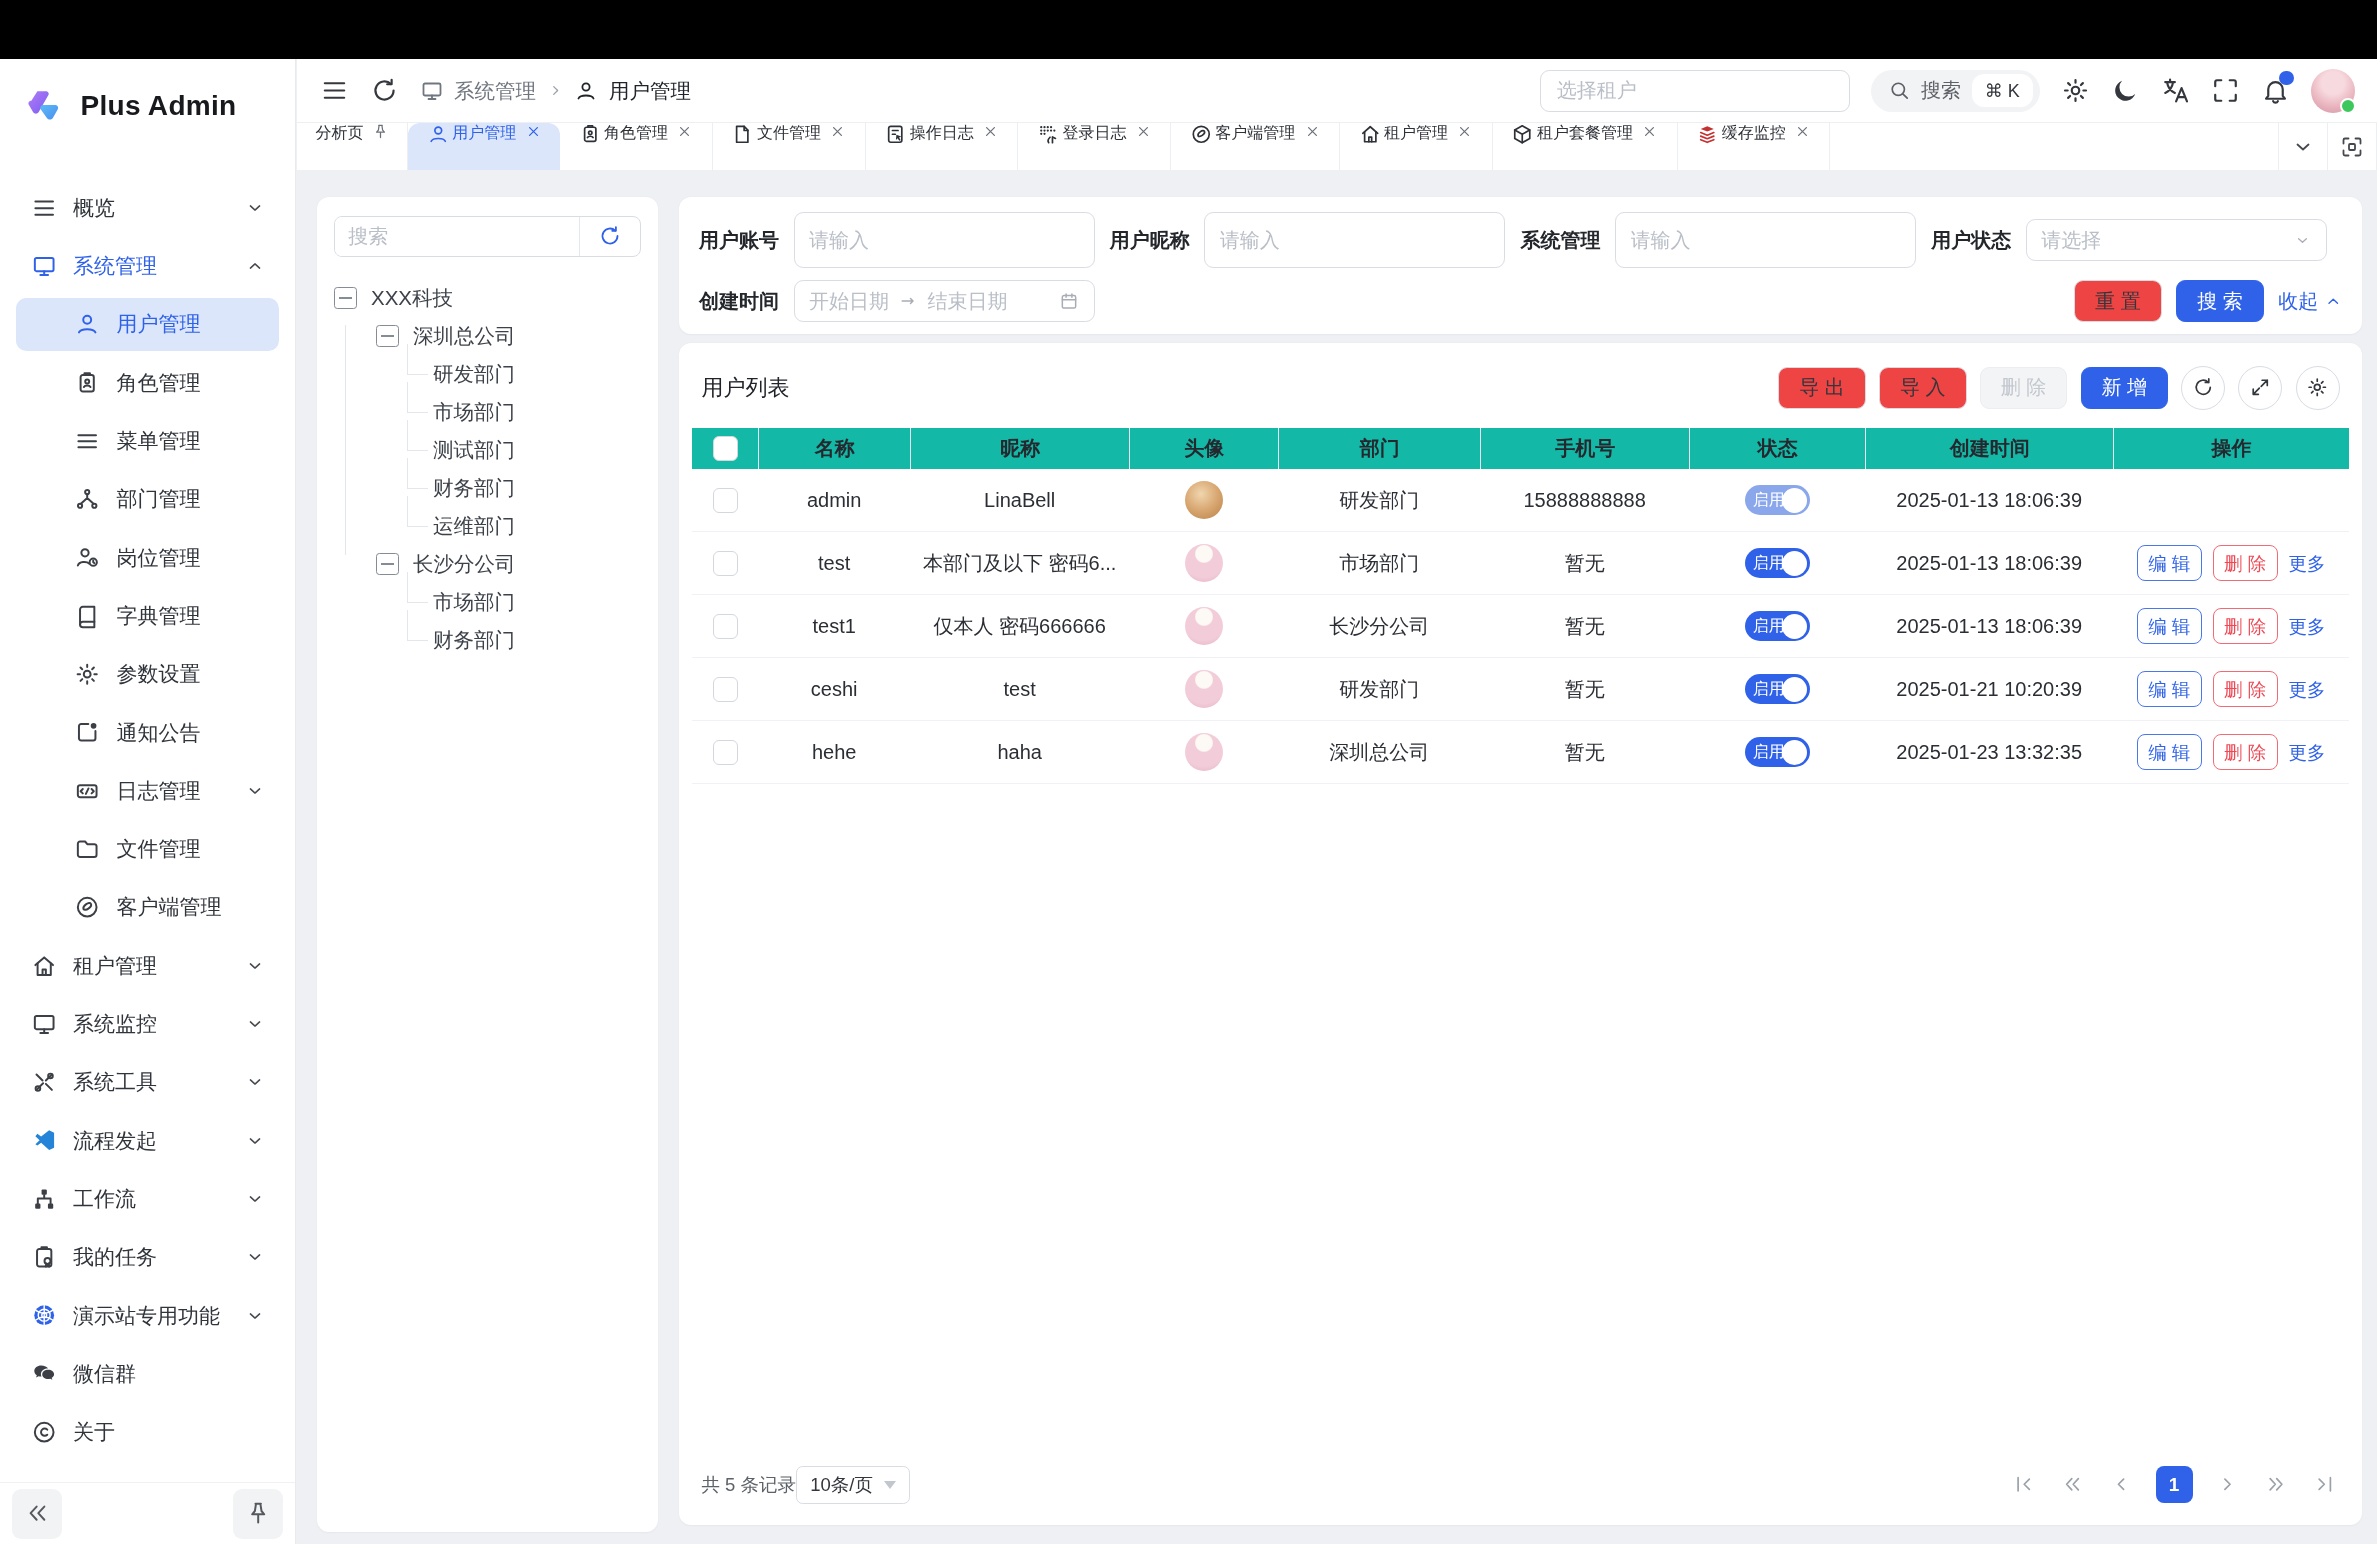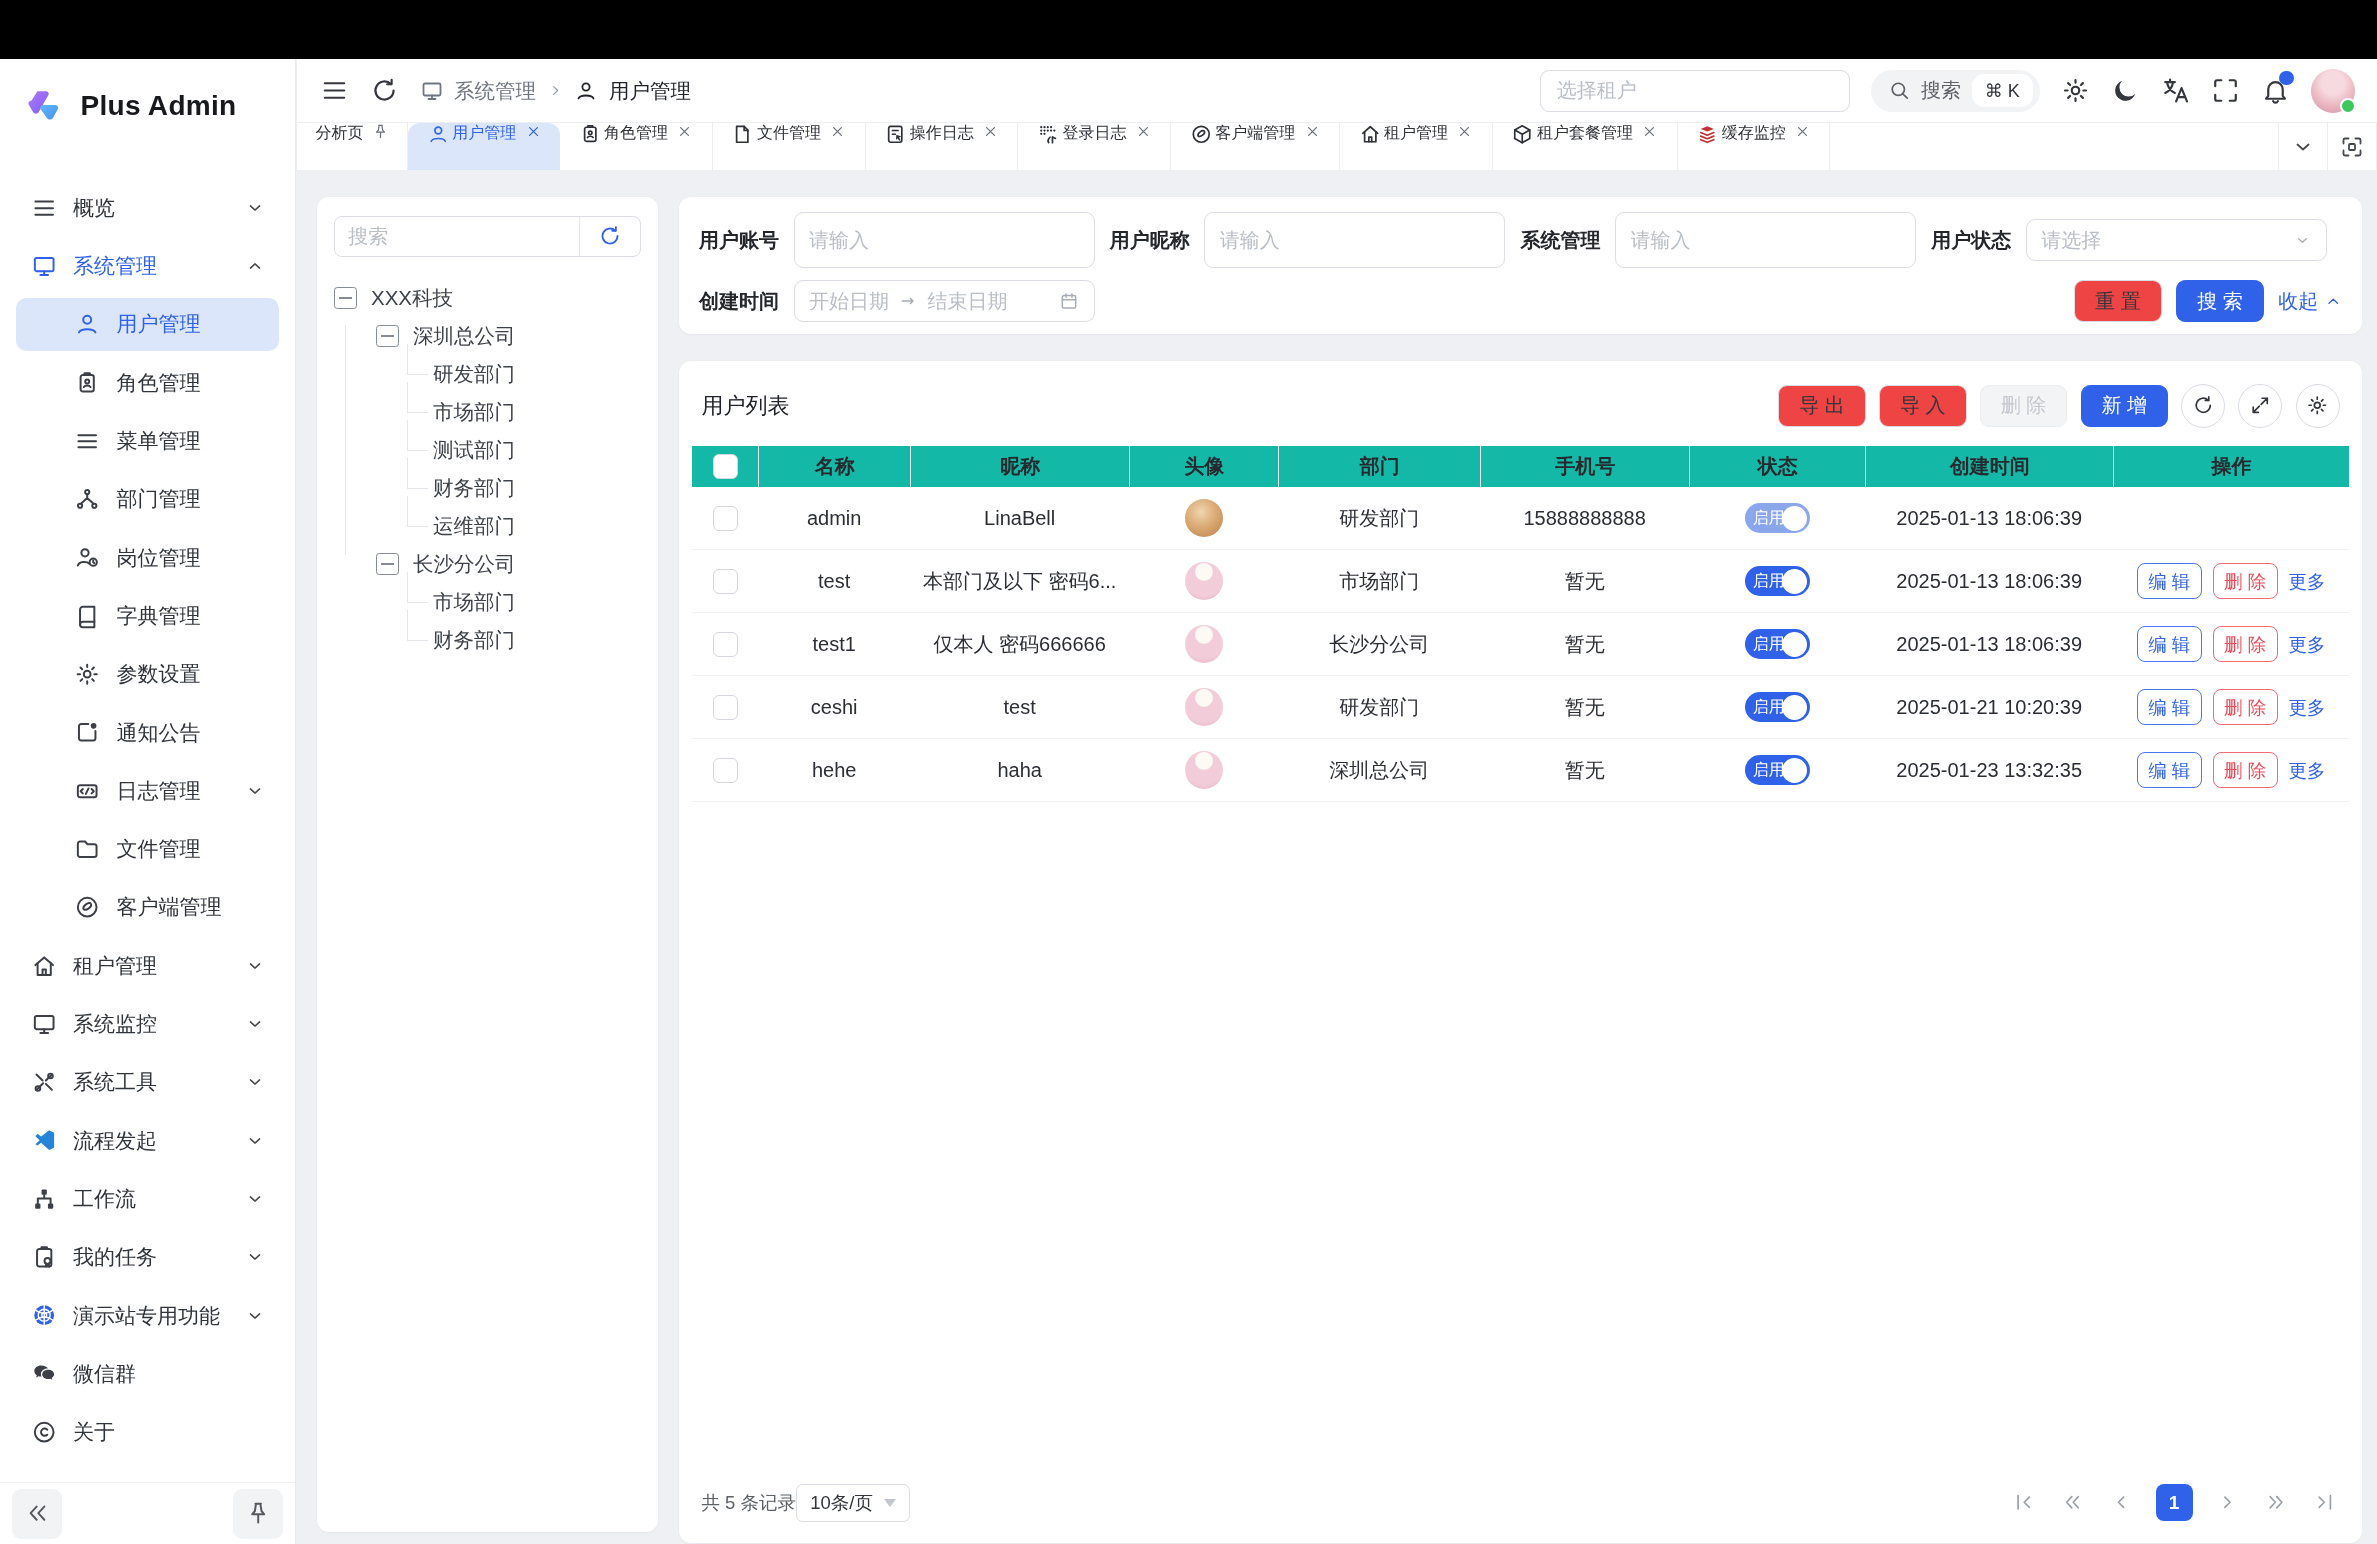--- a/index.html
+++ b/index.html
@@ -92,21 +92,21 @@
   .date-arrow{width:20px;height:20px;color:#b9bec7}
   .f-actions{margin-left:auto;display:flex;align-items:center;gap:14.5px}
   .btn{height:42px;border-radius:9.2px;font-size:20px;display:inline-flex;align-items:center;justify-content:center;padding:0 20px;white-space:nowrap;cursor:pointer}
   .btn-plain{border:0.7px solid #d9dce3;background:#ef4444;color:#33363c}
   .btn-primary{background:#2f62e9;color:#fff;border:0.7px solid #2f62e9}
   .btn-disabled{background:#f3f4f6;color:#c3c7ce;border:0.7px solid #ecedf0}
   .link-blue{color:#2f62e9;font-size:20px;display:inline-flex;align-items:center;gap:5.3px;cursor:pointer}
   .link-blue .icon{width:18.5px;height:18.5px}
 
   
-  .table-card{left:679px;top:361px;width:1683px;height:1182px;padding:16px 13.2px;display:flex;flex-direction:column}
+  .table-card{left:679px;top:343px;width:1683px;height:1182px;padding:16px 13.2px;display:flex;flex-direction:column}
   .list-head{display:flex;align-items:center;padding:6.6px 9.2px 18.5px}
   .list-title{font-size:22px;color:#202329}
   .lh-actions{margin-left:auto;display:flex;align-items:center;gap:13.2px}
   .cir-btn{width:44px;height:44px;border-radius:50%;border:0.7px solid #d9dce3;background:#fff;display:flex;align-items:center;justify-content:center;color:#34373d}
   .cir-btn .icon{width:22.5px;height:22.5px}
   .thead{display:flex;align-items:center;height:41px;background:#14b8a6;font-size:20px;font-weight:bold;color:#25282e}
   .th,.td{display:flex;align-items:center;justify-content:center}
   .th+.th{border-left:0.7px solid #e9ebef;height:41px}
   .c0{width:66px}.c1{width:152px}.c2{width:219px}.c3{width:149px}.c4{width:202px}.c5{width:209px}.c6{width:176px}.c7{width:248px}.c8{flex:1}
   .trow{display:flex;align-items:center;height:63px;border-bottom:0.7px solid #f0f1f4;font-size:20px;color:#2b2e34}

